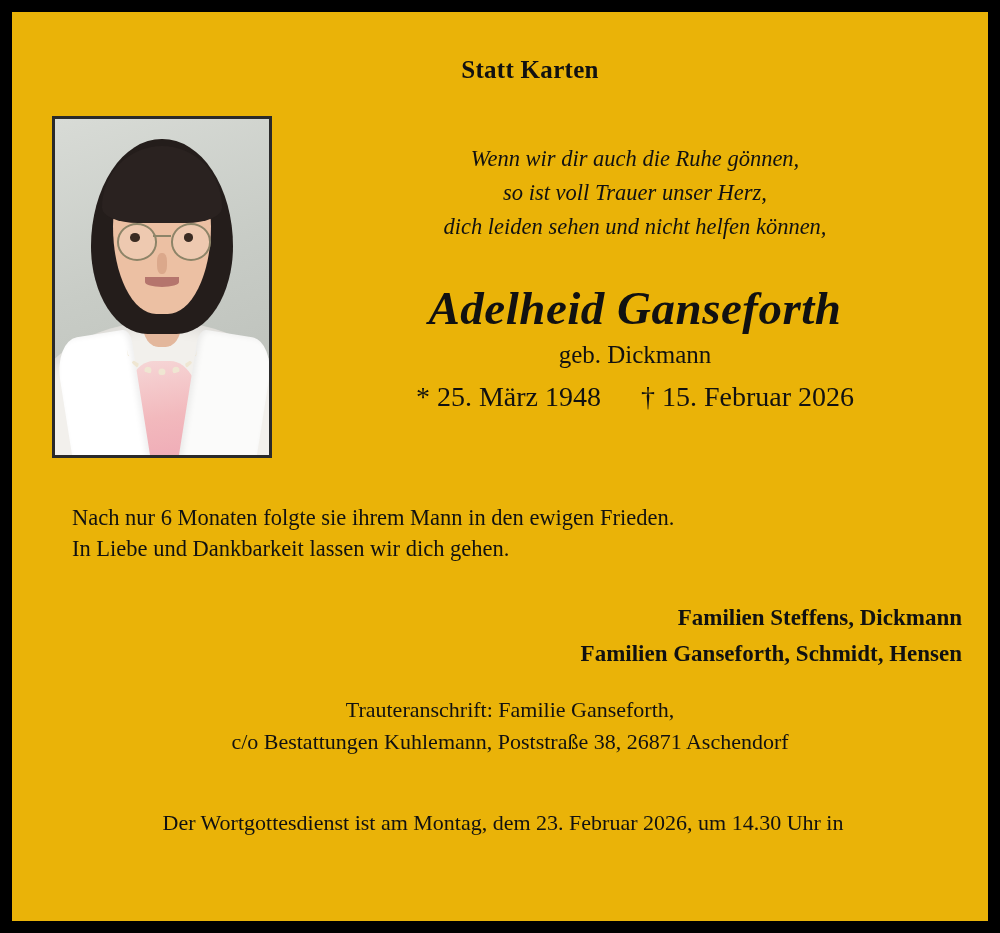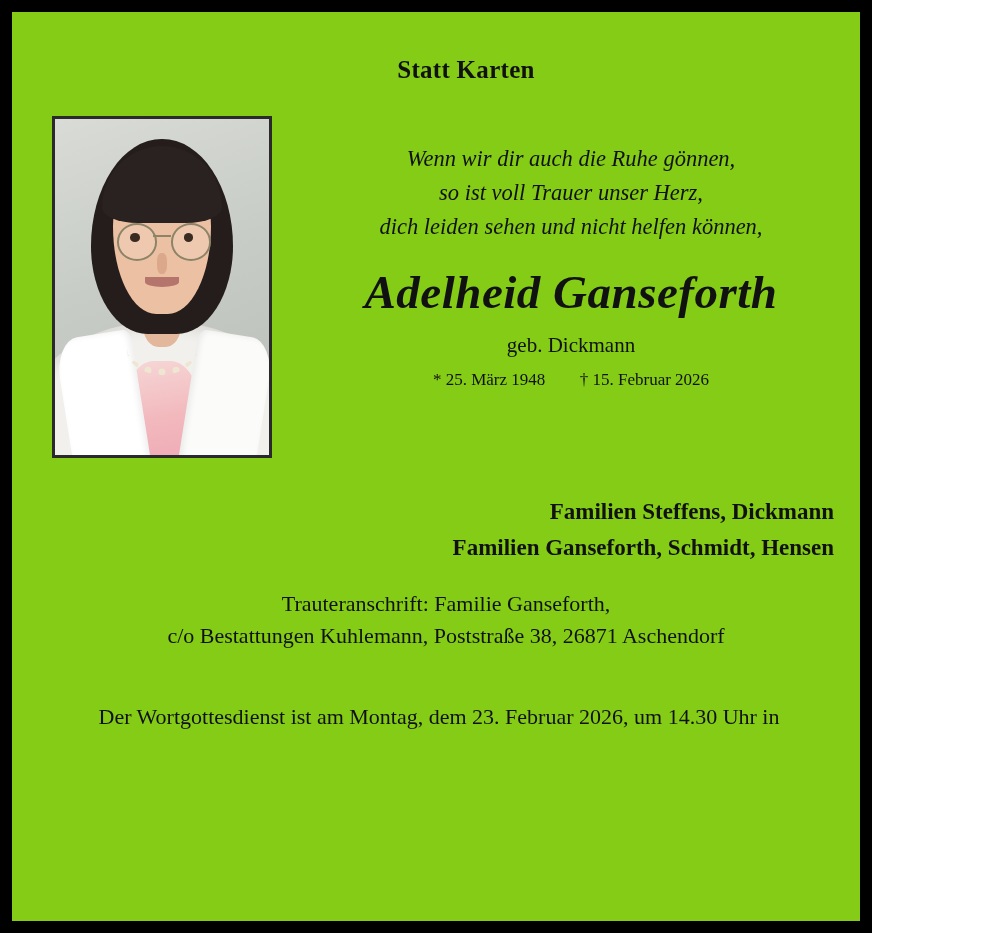--- a/index.html
+++ b/index.html
@@ -8,25 +8,25 @@
     background: #ffffff;
   }
   body {
     width: 1000px;
     height: 933px;
     font-family: "Liberation Serif", serif;
     color: #111111;
     overflow: hidden;
   }
   .obituary {
-    width: 872px;
+    width: 1000px;
     height: 933px;
     box-sizing: border-box;
     border: 12px solid #000000;
-    background: #84cc16;
+    background: #eab308;
     position: relative;
   }
   .inner {
     position: absolute;
     left: 0; top: 0; right: 0; bottom: 0;
     padding: 24px 26px 18px 26px;
     box-sizing: border-box;
   }
 
   .statt-karten {
@@ -213,29 +213,29 @@
     font-size: 22.5px;
     line-height: 1.52;
     margin-top: 30px;
   }
   .verse div { white-space: nowrap; }
 
   .name {
     font-size: 47px;
     font-weight: 700;
     font-style: italic;
-    margin-top: 20px;
+    margin-top: 36px;
     letter-spacing: 0.5px;
   }
   .maiden {
-    font-size: 21px;
-    margin-top: 14px;
+    font-size: 25px;
+    margin-top: 6px;
   }
   .dates {
-    font-size: 17px;
+    font-size: 28px;
     margin-top: 12px;
   }
   .dates .gap { display: inline-block; width: 26px; }
 
   .body-text {
     margin-top: 44px;
     font-size: 22.5px;
     line-height: 1.38;
     text-align: left;
     padding-left: 34px;
@@ -309,20 +309,24 @@
         <div class="maiden">geb. Dickmann</div>
         <div class="dates">
           <span>* 25. März 1948</span>
           <span class="gap"></span>
           <span>† 15. Februar 2026</span>
         </div>
       </div>
 
     </div>
 
+    <div class="body-text">
+      <div>Nach nur 6 Monaten folgte sie ihrem Mann in den ewigen Frieden.</div>
+      <div>In Liebe und Dankbarkeit lassen wir dich gehen.</div>
+    </div>
 
     <div class="families">
       <div>Familien Steffens, Dickmann</div>
       <div>Familien Ganseforth, Schmidt, Hensen</div>
     </div>
 
     <div class="address">
       <div>Trauteranschrift: Familie Ganseforth,</div>
       <div>c/o Bestattungen Kuhlemann, Poststraße 38, 26871 Aschendorf</div>
     </div>

